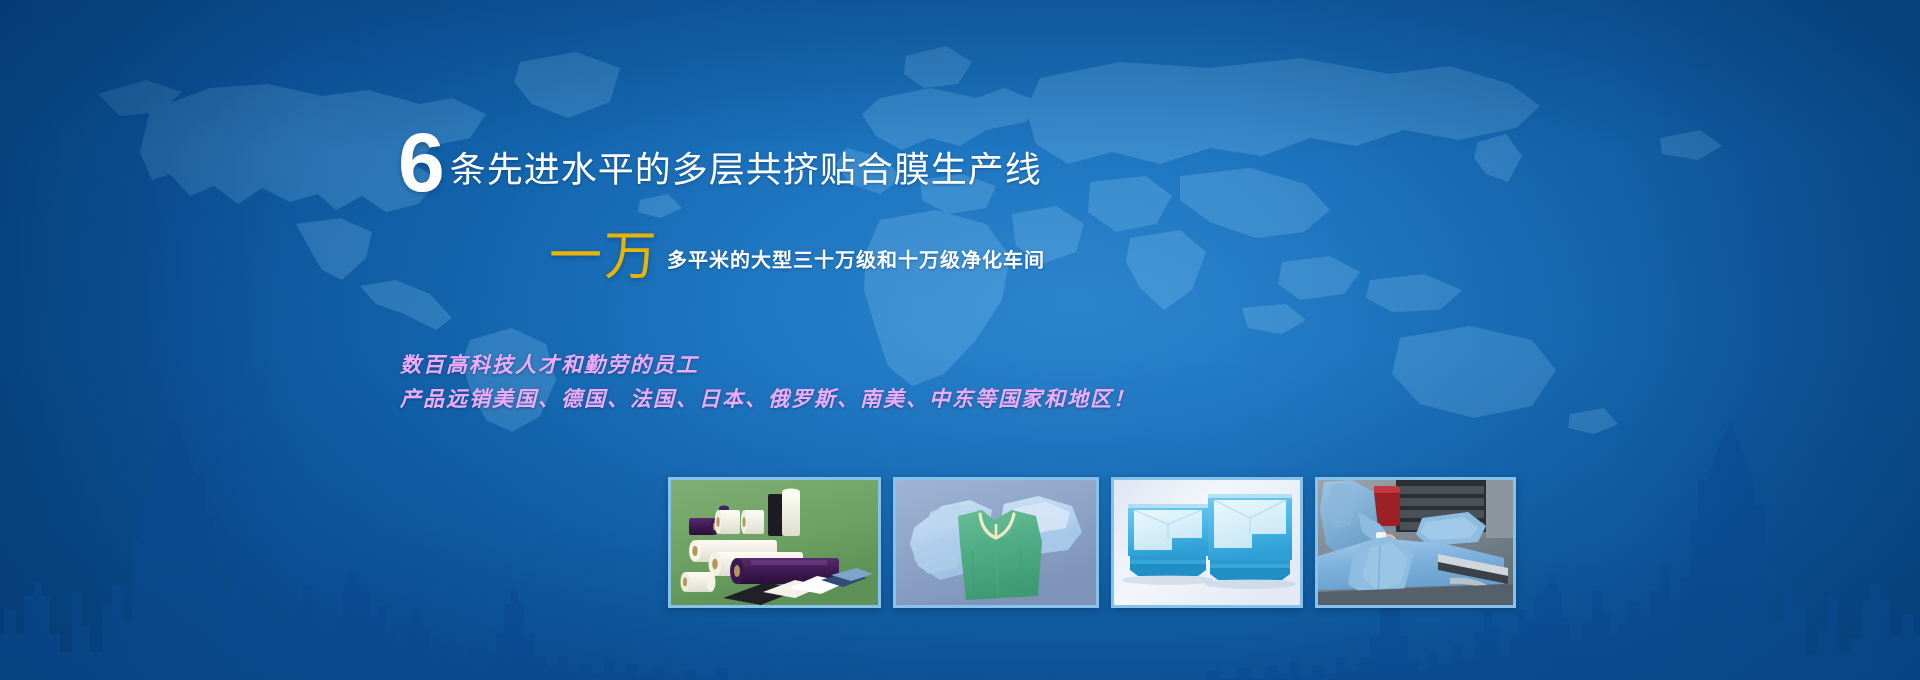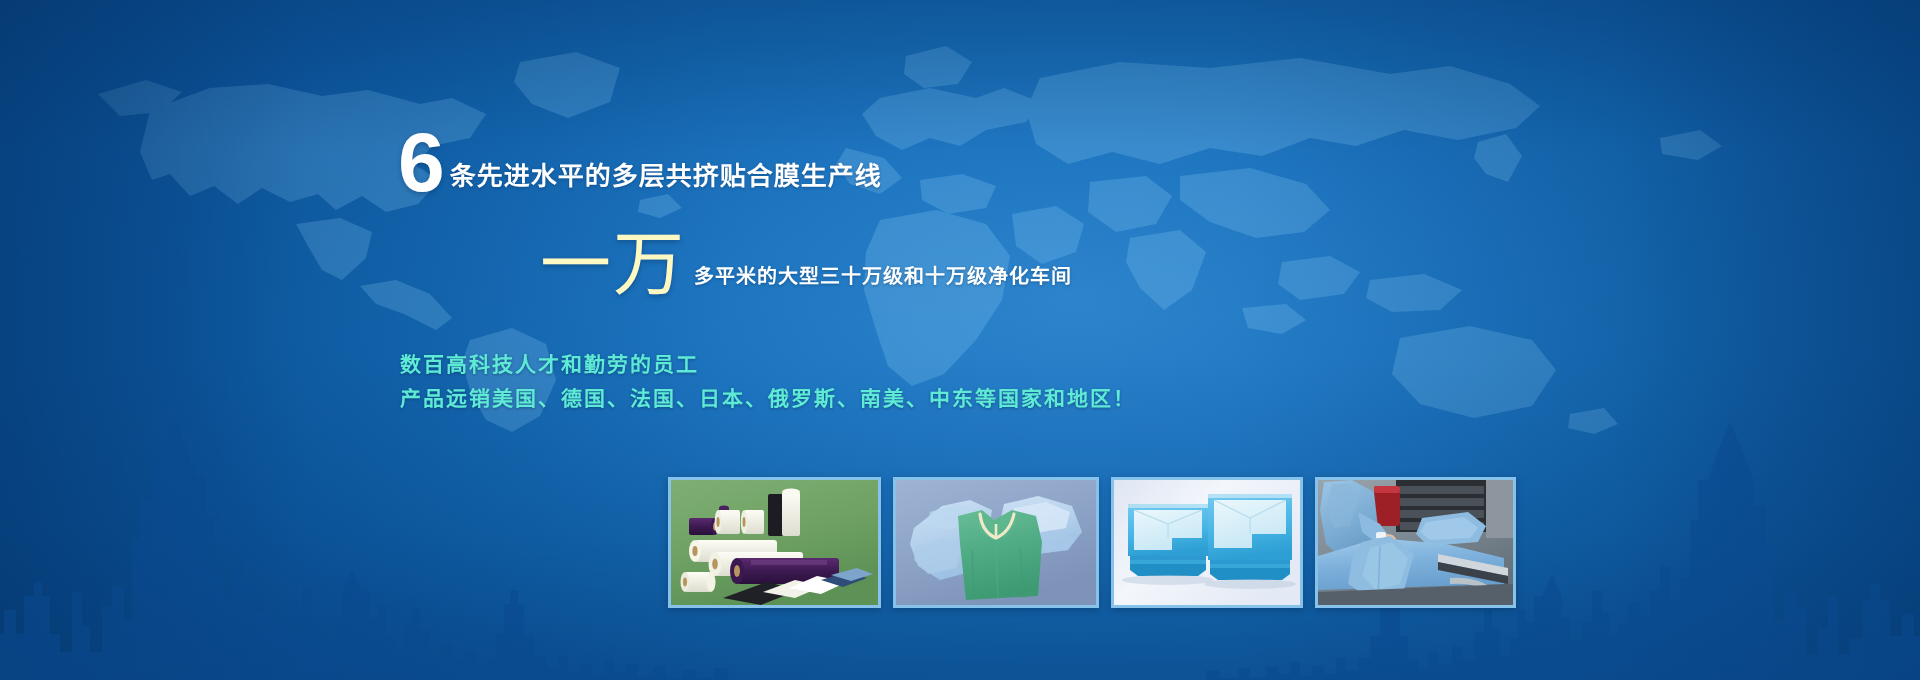--- a/index.html
+++ b/index.html
@@ -101,63 +101,65 @@
   .big-num {
     color: #ffffff;
     font-size: 84px;
     line-height: 0.86;
     font-weight: bold;
     letter-spacing: -1px;
     text-shadow: 0 2px 5px rgba(2,38,78,0.35);
   }
   .line-1-text {
     color: #ffffff;
-    font-size: 26px;
-    font-weight: bold;
+    font-size: 36px;
+    font-weight: normal;
     letter-spacing: 1px;
     padding-left: 6px;
     padding-bottom: 6px;
     text-shadow: 0 1px 3px rgba(2,38,78,0.40);
   }
 
   .line-2 {
     position: absolute;
     left: 540px;
     top: 232px;
     display: flex;
     align-items: flex-end;
     white-space: nowrap;
   }
   .big-cn {
-    color: #fef9c3;
-    font-size: 71px;
+    color: #eab308;
+    font-size: 53px;
     line-height: 0.92;
     font-weight: normal;
     letter-spacing: 2px;
     text-shadow: 0 2px 5px rgba(2,38,78,0.35);
+    margin-left: 9px;
   }
   .line-2-text {
     color: #ffffff;
     font-size: 20px;
     font-weight: bold;
     letter-spacing: 1px;
     padding-left: 8px;
     padding-bottom: 8px;
     text-shadow: 0 1px 3px rgba(2,38,78,0.40);
   }
 
   .sub-lines {
     position: absolute;
     left: 400px;
     top: 348px;
   }
   .sub-line {
-    color: #5eead4;
+    color: #f0abfc;
     font-size: 21px;
     font-weight: bold;
+    font-style: italic;
     letter-spacing: 2px;
     line-height: 1.62;
     text-shadow: 0 1px 3px rgba(2,38,78,0.45);
     white-space: nowrap;
   }
 
   
   .gallery {
     position: absolute;
     left: 668px;

